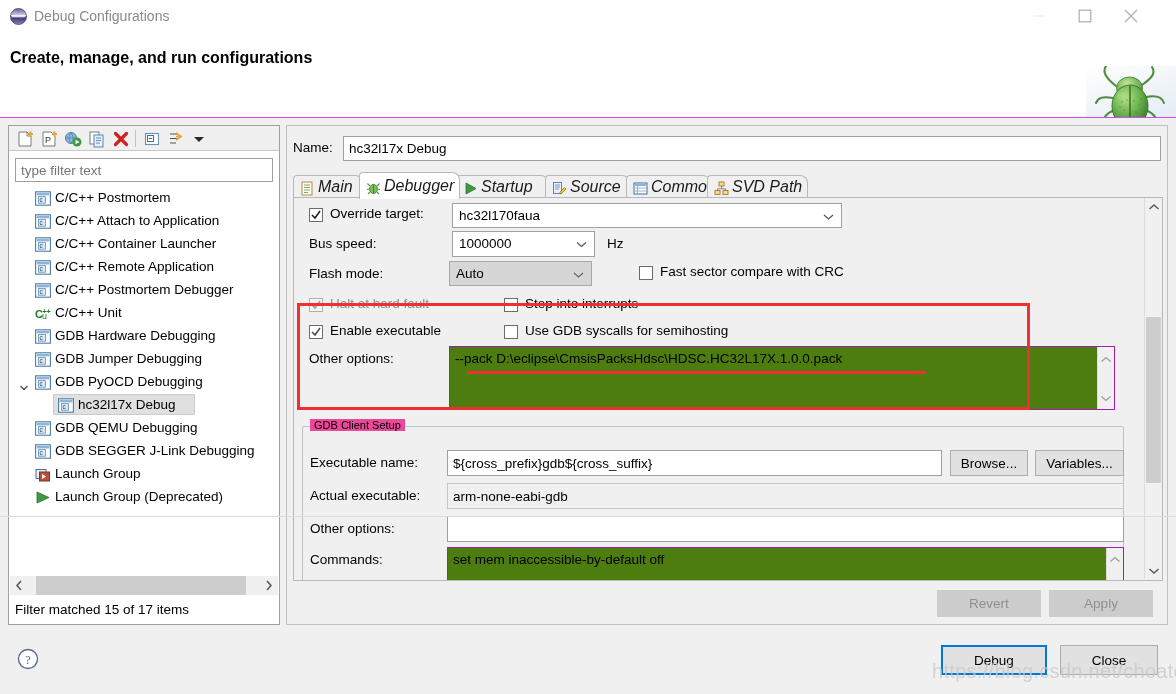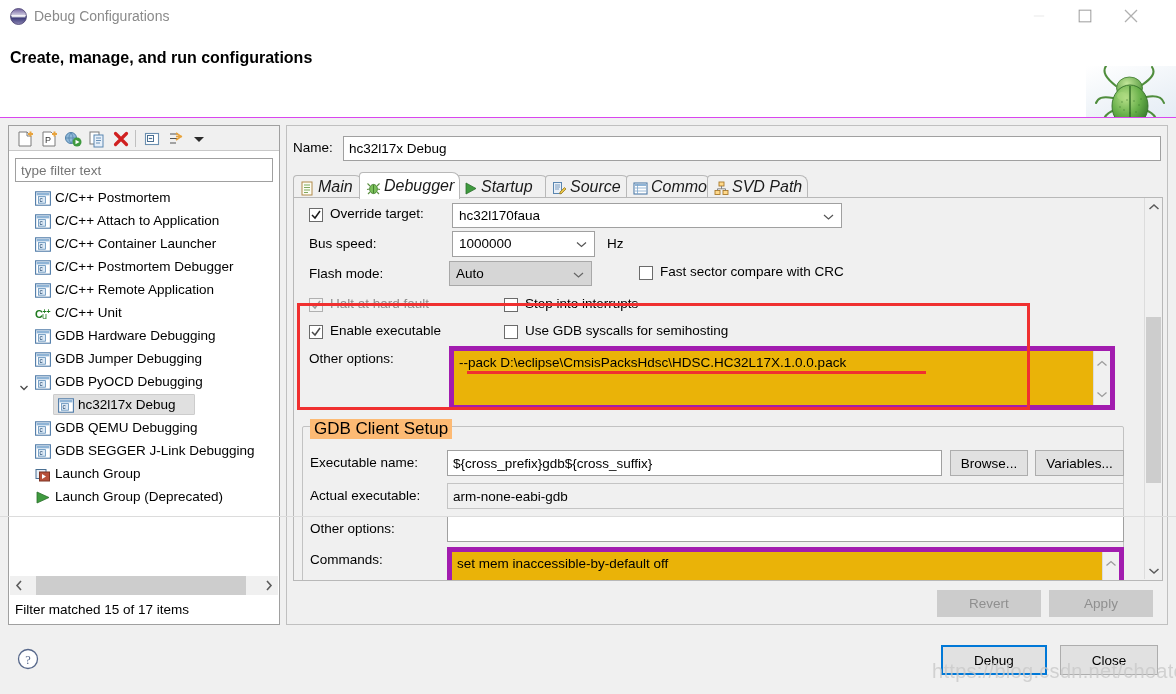--- a/index.html
+++ b/index.html
@@ -348,42 +348,42 @@
   .chk svg { position: absolute; left: 1px; top: 1px; }
 
   .group-box {
     position: absolute;
     border: 1px solid #c2c2c2;
     border-radius: 2px;
     box-sizing: border-box;
   }
   .group-title {
     position: absolute;
-    background: #fdba74;
+    background: #ec4899;
     padding: 0 4px;
-    font-size: 17px;
+    font-size: 11px;
     color: #000;
   }
   .btn {
     position: absolute;
     background: #e1e1e1;
     border: 1px solid #adadad;
     box-sizing: border-box;
     font-family: "Liberation Sans", sans-serif;
     font-size: 13.5px;
     color: #000;
     text-align: center;
     cursor: default;
     padding: 0;
   }
 
   .textarea-box {
     position: absolute;
-    border: 5px solid #a21caf;
-    background: #eab308;
+    border: 1px solid #a21caf;
+    background: #4d7c0f;
     box-sizing: border-box;
     overflow: hidden;
   }
   .ta-text {
     position: absolute;
     left: 5px; top: 4px;
     font-size: 13.5px;
     color: #000;
     white-space: nowrap;
   }
@@ -672,30 +672,30 @@
               </svg></span>
             <span class="ti-label">C/C++ Container Launcher</span>
           </div>
           <div class="tree-item depth0">
             <span class="tree-icon"><svg width="16" height="15" viewBox="0 0 16 15">
                 <rect x="0.6" y="0.8" width="14.8" height="13.4" fill="#ffffff" stroke="#4f7ba8" stroke-width="1.1"></rect>
                 <rect x="1.6" y="1.8" width="12.8" height="2.6" fill="#8fb4d6"></rect>
                 <rect x="3.4" y="5.6" width="7" height="6.6" fill="#dce9f5" stroke="#5f8fbb" stroke-width="0.8"></rect>
                 <text x="4.5" y="11.2" font-size="6.4" font-family="Liberation Sans" fill="#20466e">c</text>
               </svg></span>
-            <span class="ti-label">C/C++ Postmortem Debugger</span>
+            <span class="ti-label">C/C++ Remote Application</span>
           </div>
           <div class="tree-item depth0">
             <span class="tree-icon"><svg width="16" height="15" viewBox="0 0 16 15">
                 <rect x="0.6" y="0.8" width="14.8" height="13.4" fill="#ffffff" stroke="#4f7ba8" stroke-width="1.1"></rect>
                 <rect x="1.6" y="1.8" width="12.8" height="2.6" fill="#8fb4d6"></rect>
                 <rect x="3.4" y="5.6" width="7" height="6.6" fill="#dce9f5" stroke="#5f8fbb" stroke-width="0.8"></rect>
                 <text x="4.5" y="11.2" font-size="6.4" font-family="Liberation Sans" fill="#20466e">c</text>
               </svg></span>
-            <span class="ti-label">C/C++ Remote Application</span>
+            <span class="ti-label">C/C++ Postmortem Debugger</span>
           </div>
           <div class="tree-item depth0">
             <span class="tree-icon"><svg width="16" height="15" viewBox="0 0 16 15">
                 <text x="0" y="12" font-size="11" font-weight="bold" font-family="Liberation Sans" fill="#1f7a1f">C</text>
                 <text x="7.5" y="8" font-size="7" font-weight="bold" font-family="Liberation Sans" fill="#1f7a1f">++</text>
                 <text x="7" y="13" font-size="9" font-family="Liberation Sans" fill="#1f7a1f">u</text>
               </svg></span>
             <span class="ti-label">C/C++ Unit</span>
           </div>
           <div class="tree-item depth0">

